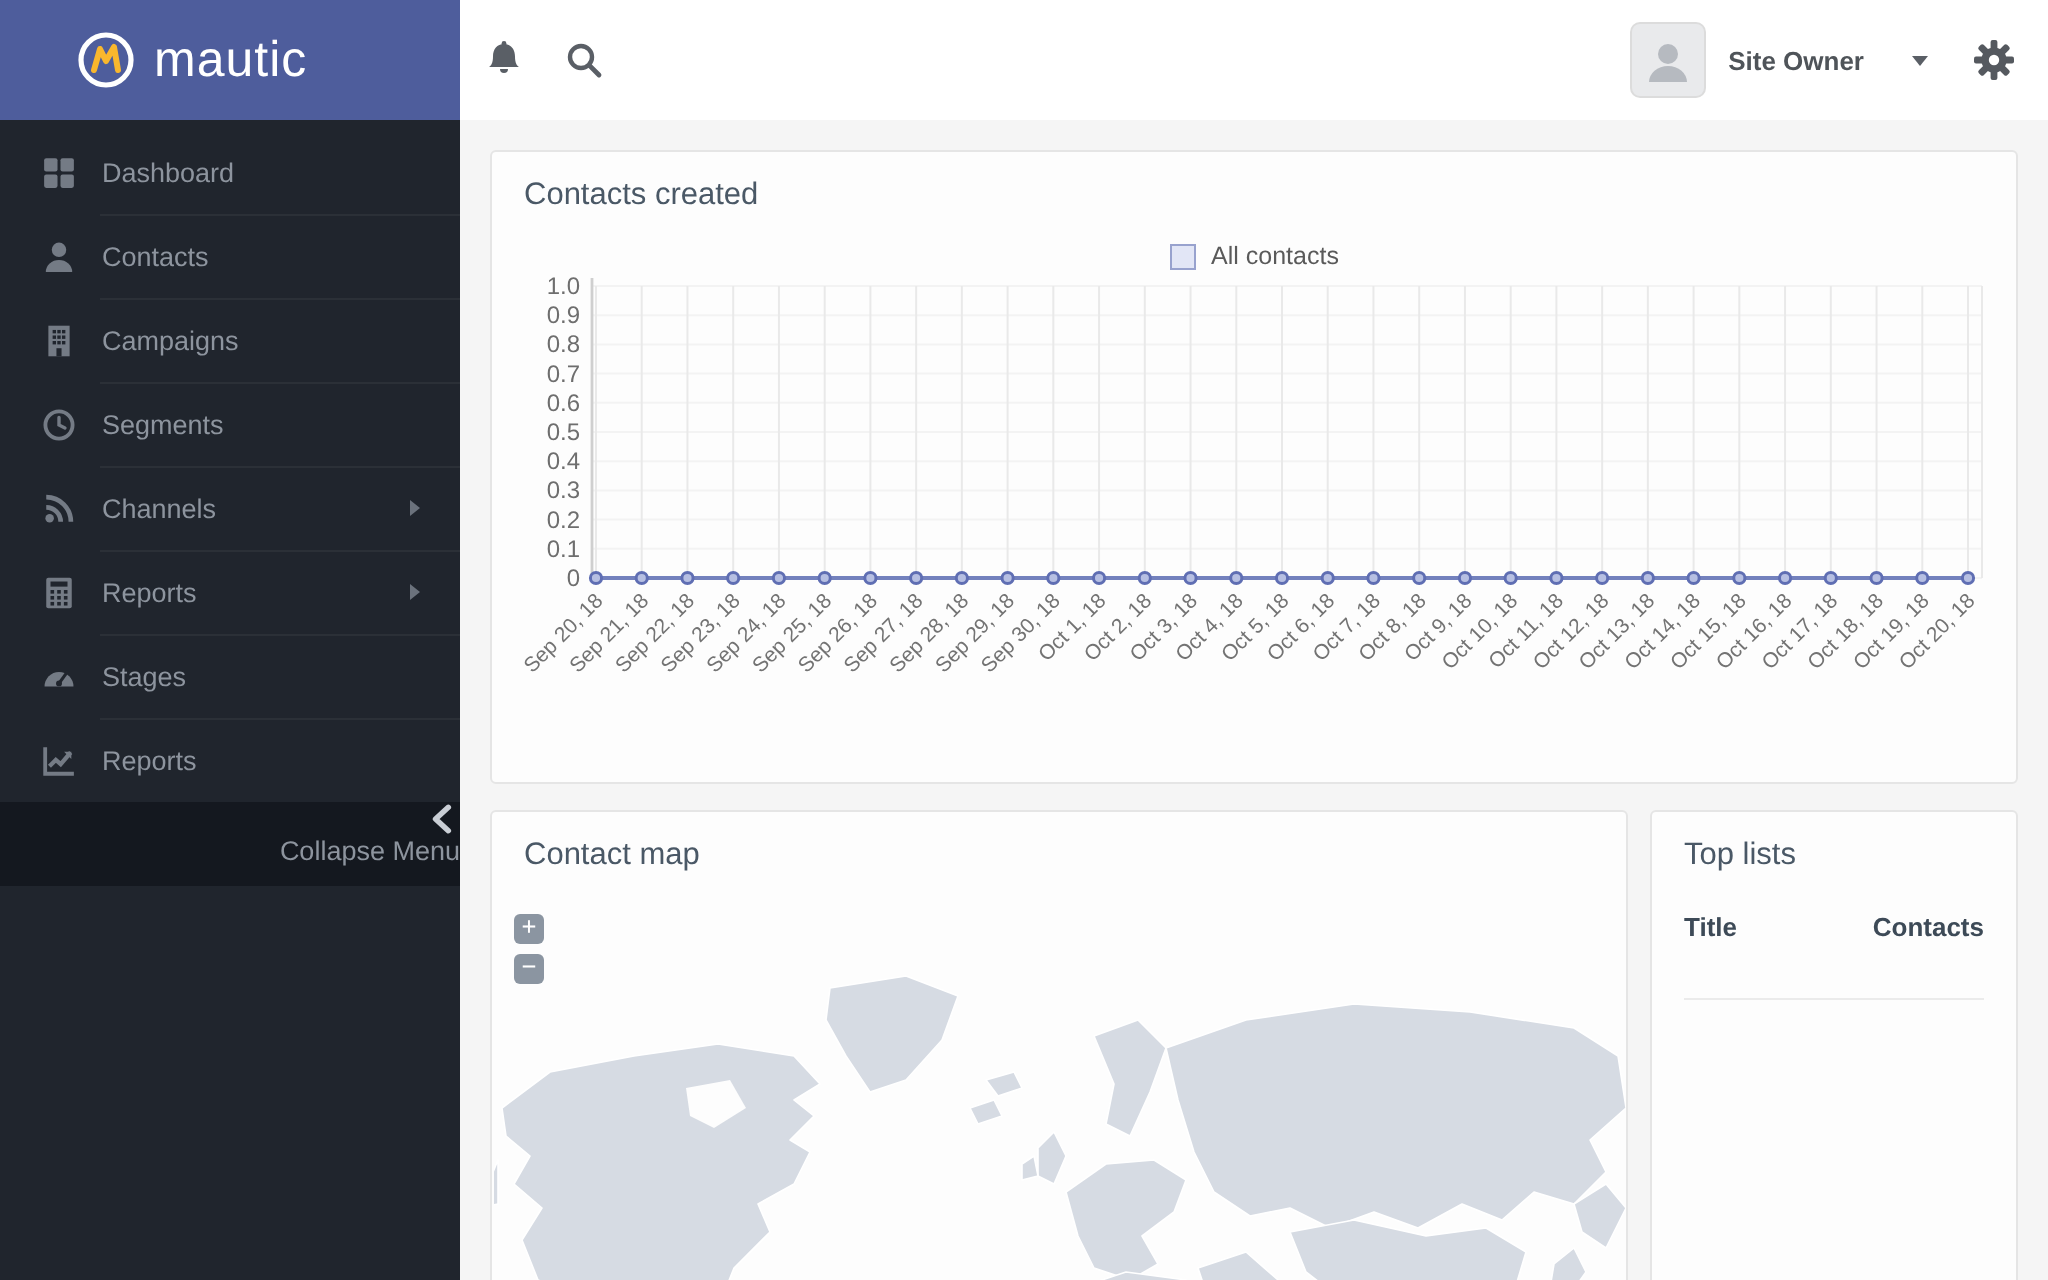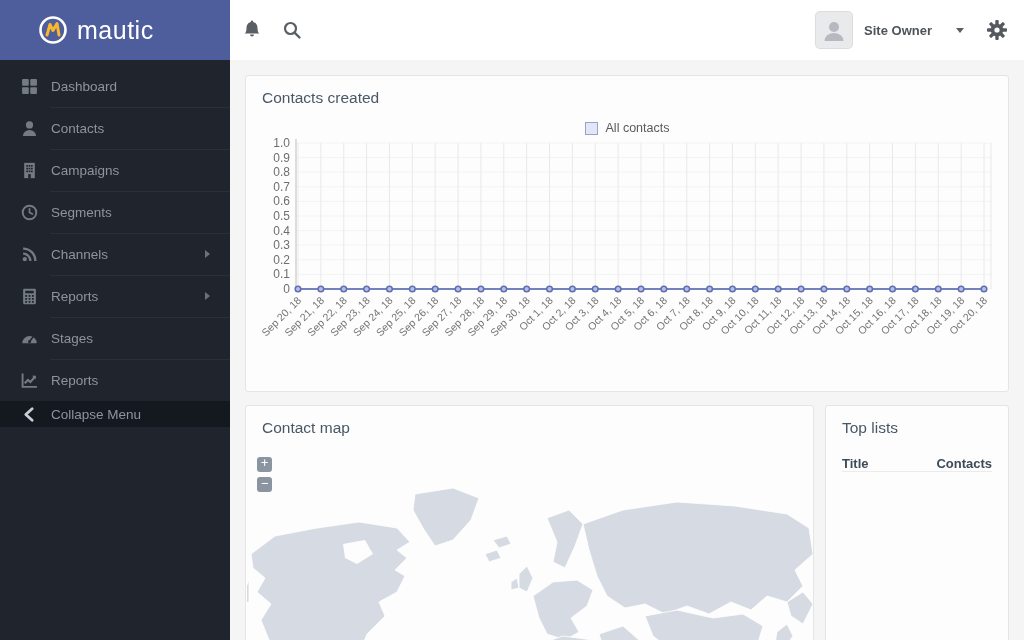--- a/index.html
+++ b/index.html
@@ -24,43 +24,43 @@
   
   .sidebar { position:absolute; top:60px; left:0; width:230px; height:580px; background:#20252d; padding-top:5px; }
   .side-item { position:relative; height:42px; display:flex; align-items:center; padding-left:21px;
                cursor:pointer; }
   .side-item + .side-item::before { content:""; position:absolute; top:0; left:50px; right:0; height:1px;
                background:rgba(255,255,255,0.05); }
   .side-icon { width:17px; height:17px; flex:0 0 17px; display:flex; align-items:center; justify-content:center; }
   .side-label { color:#8d949e; font-size:13.5px; margin-left:13px; }
   .sub-arrow { position:absolute; right:20px; width:0; height:0; border-top:4px solid transparent;
                border-bottom:4px solid transparent; border-left:5px solid #6b727c; }
-  .collapse-item { position:relative; height:26px; display:flex; align-items:center; padding-left:21px;
-               background:#14181f; cursor:pointer; margin-top:0; }
+  .collapse-item { position:relative; height:42px; display:flex; align-items:flex-end; padding-left:21px;
+               background:#14181f; cursor:pointer; margin-top:0;flex-direction:column; }
 
   
   .panel { position:absolute; background:#fdfdfd; border:1px solid #e5e5e5; border-radius:3px; }
   .panel-title { position:absolute; top:13px; left:16px; font-size:15.5px; color:#4a5866; }
   .p-chart { left:245px; top:75px; width:764px; height:317px; }
   .p-map   { left:245px; top:405px; width:569px; height:290px; }
   .p-top   { left:825px; top:405px; width:184px; height:290px; }
 
   .legend-row { position:absolute; top:45px; left:0; right:0; display:flex; justify-content:center;
                 align-items:center; }
   .legend-box { width:13px; height:13px; background:#e2e6f6; border:1px solid #98a2ce; margin-right:8px;
                 cursor:pointer; }
   .legend-label { font-size:12.5px; color:#5a5a5a; }
 
   .zoom-btns { position:absolute; left:11px; top:51px; display:flex; flex-direction:column; }
   .zbtn { width:15px; height:15px; background:#8b95a1; border-radius:3px; color:#fff; font-size:12px;
           line-height:13px; text-align:center; cursor:pointer; margin-bottom:5px;
           font-family:"DejaVu Sans Mono", monospace; }
 
   .tl-head { position:absolute; top:50px; left:16px; right:16px; display:flex; justify-content:space-between;
-             padding-bottom:0; border-bottom:1px solid #ebebeb; }
+             padding-bottom:28px; border-bottom:1px solid #ebebeb; }
   .tl-col { font-size:13px; font-weight:bold; color:#3d4a57; }
 
   .map-wrap { position:absolute; left:1px; top:78px; width:566px; height:211px; overflow:hidden; }
 </style>
 </head>
 <body>
 
 <div class="header">
   <div class="brand">
     <svg width="30" height="30" viewBox="0 0 30 30">

